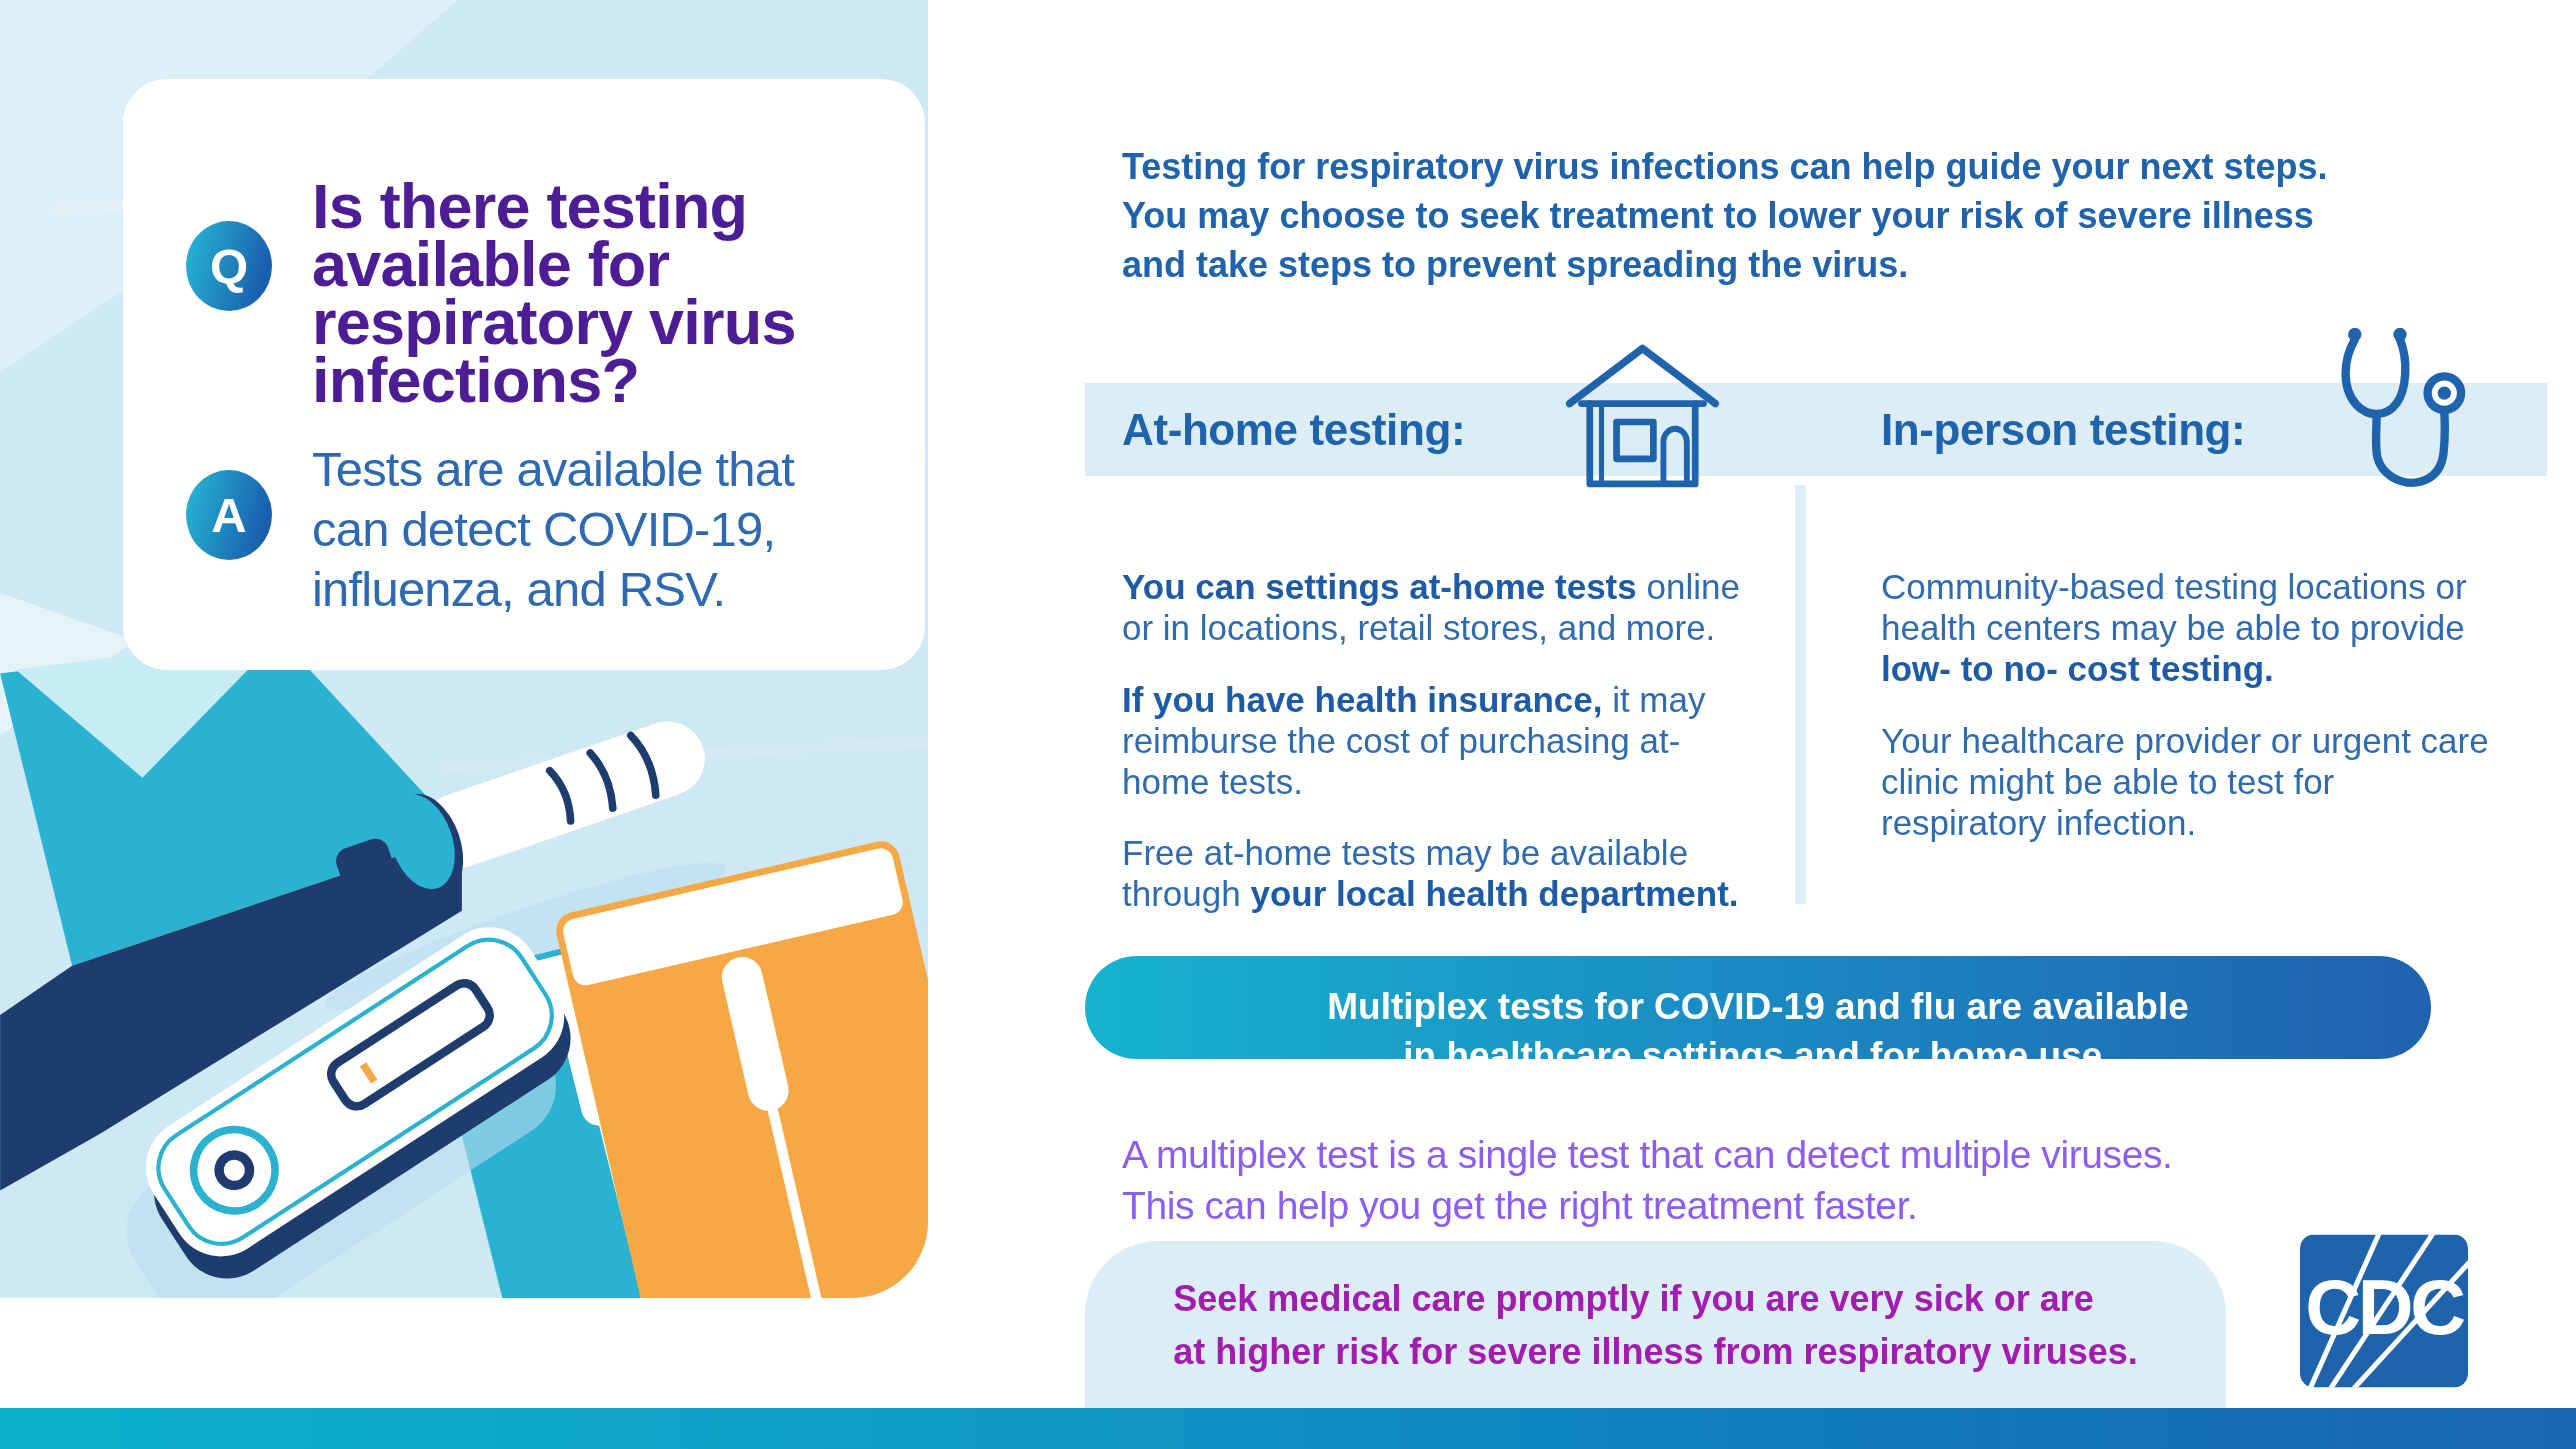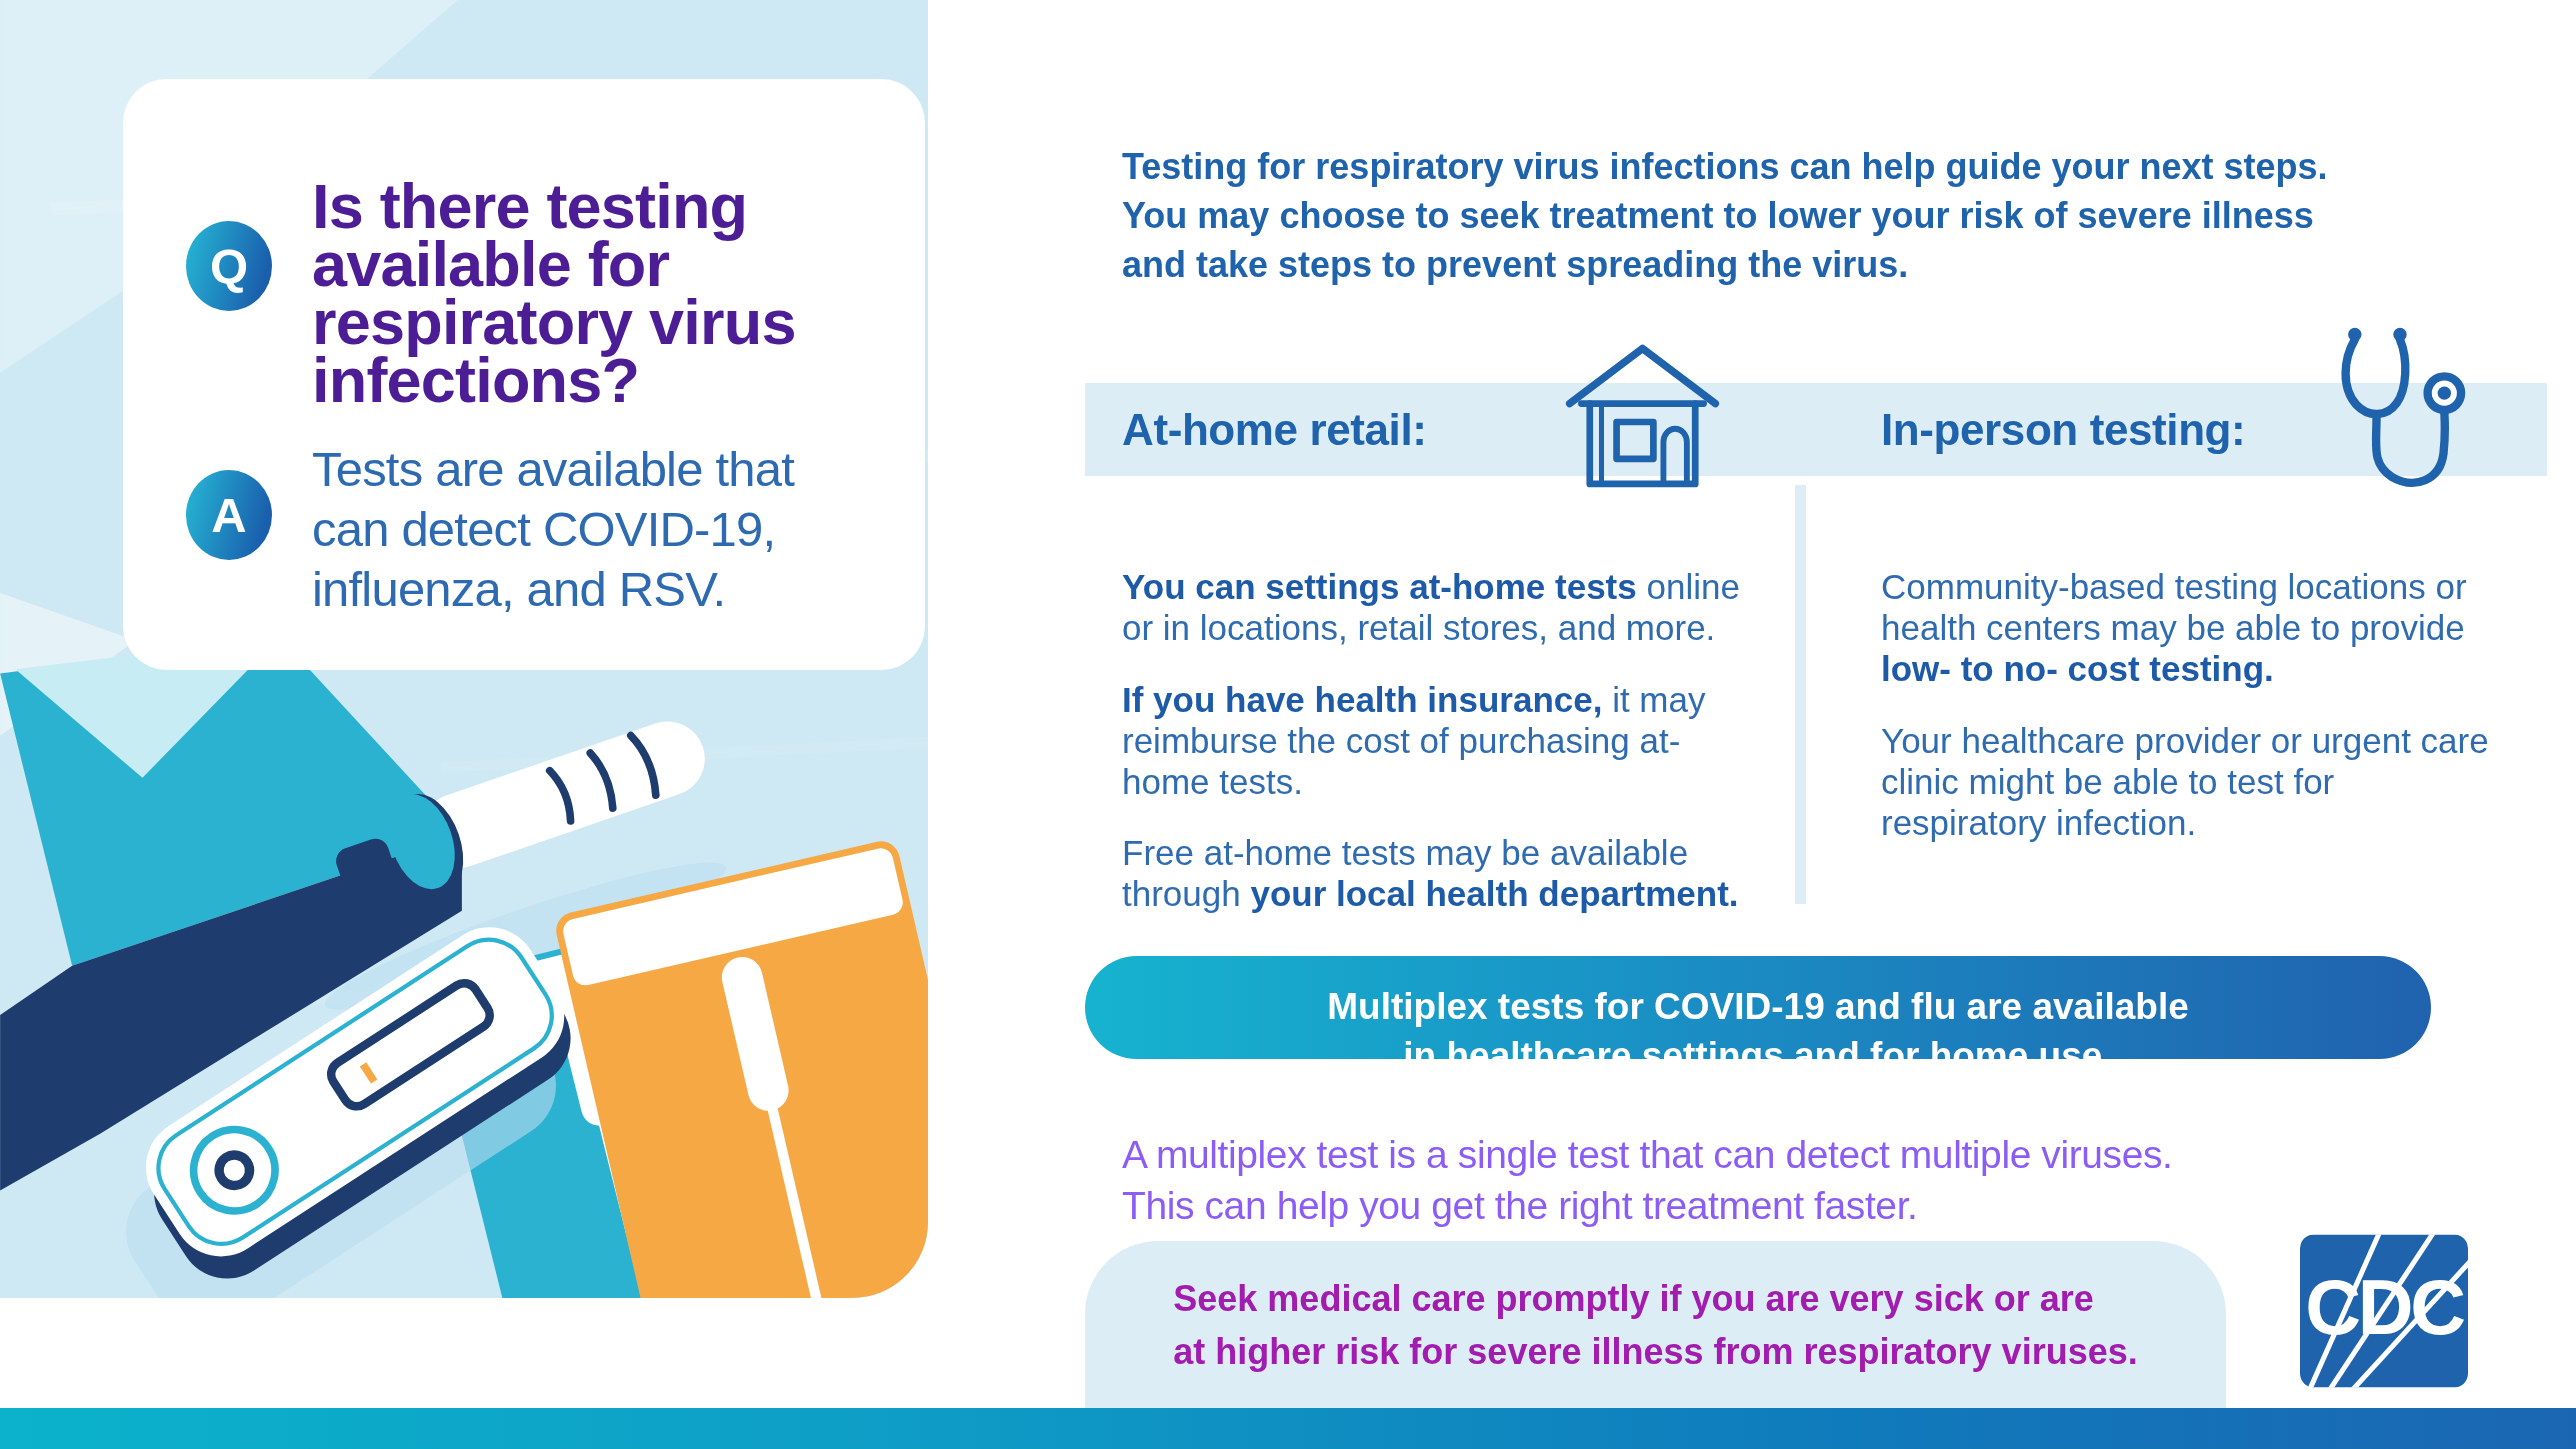--- a/index.html
+++ b/index.html
@@ -127,21 +127,21 @@
     <div class="answer-text">Tests are available that
 can detect COVID-19,
 influenza, and RSV.</div>
   </div>
 
   <div class="intro-text">Testing for respiratory virus infections can help guide your next steps.
 You may choose to seek treatment to lower your risk of severe illness
 and take steps to prevent spreading the virus.</div>
 
   <div class="section-band"></div>
-  <div class="section-title at-home-title">At-home retail:</div>
+  <div class="section-title at-home-title">At-home testing:</div>
   <div class="section-title in-person-title">In-person testing:</div>
 
   <svg class="house-icon" viewBox="0 0 190 180">
     <g stroke="#2063ad" fill="none" stroke-linecap="round" stroke-linejoin="round">
       <path d="M8,74 L95,8 L182,74" stroke-width="9"></path>
       <path d="M22,74 H168" stroke-width="8"></path>
       <path d="M32,74 V170 H158 V74" stroke-width="8"></path>
       <path d="M46,74 V170" stroke-width="6"></path>
       <rect x="64" y="96" width="44" height="44" stroke-width="8"></rect>
       <path d="M120,170 V120 a14,16 0 0 1 28,0 V170" stroke-width="7"></path>

